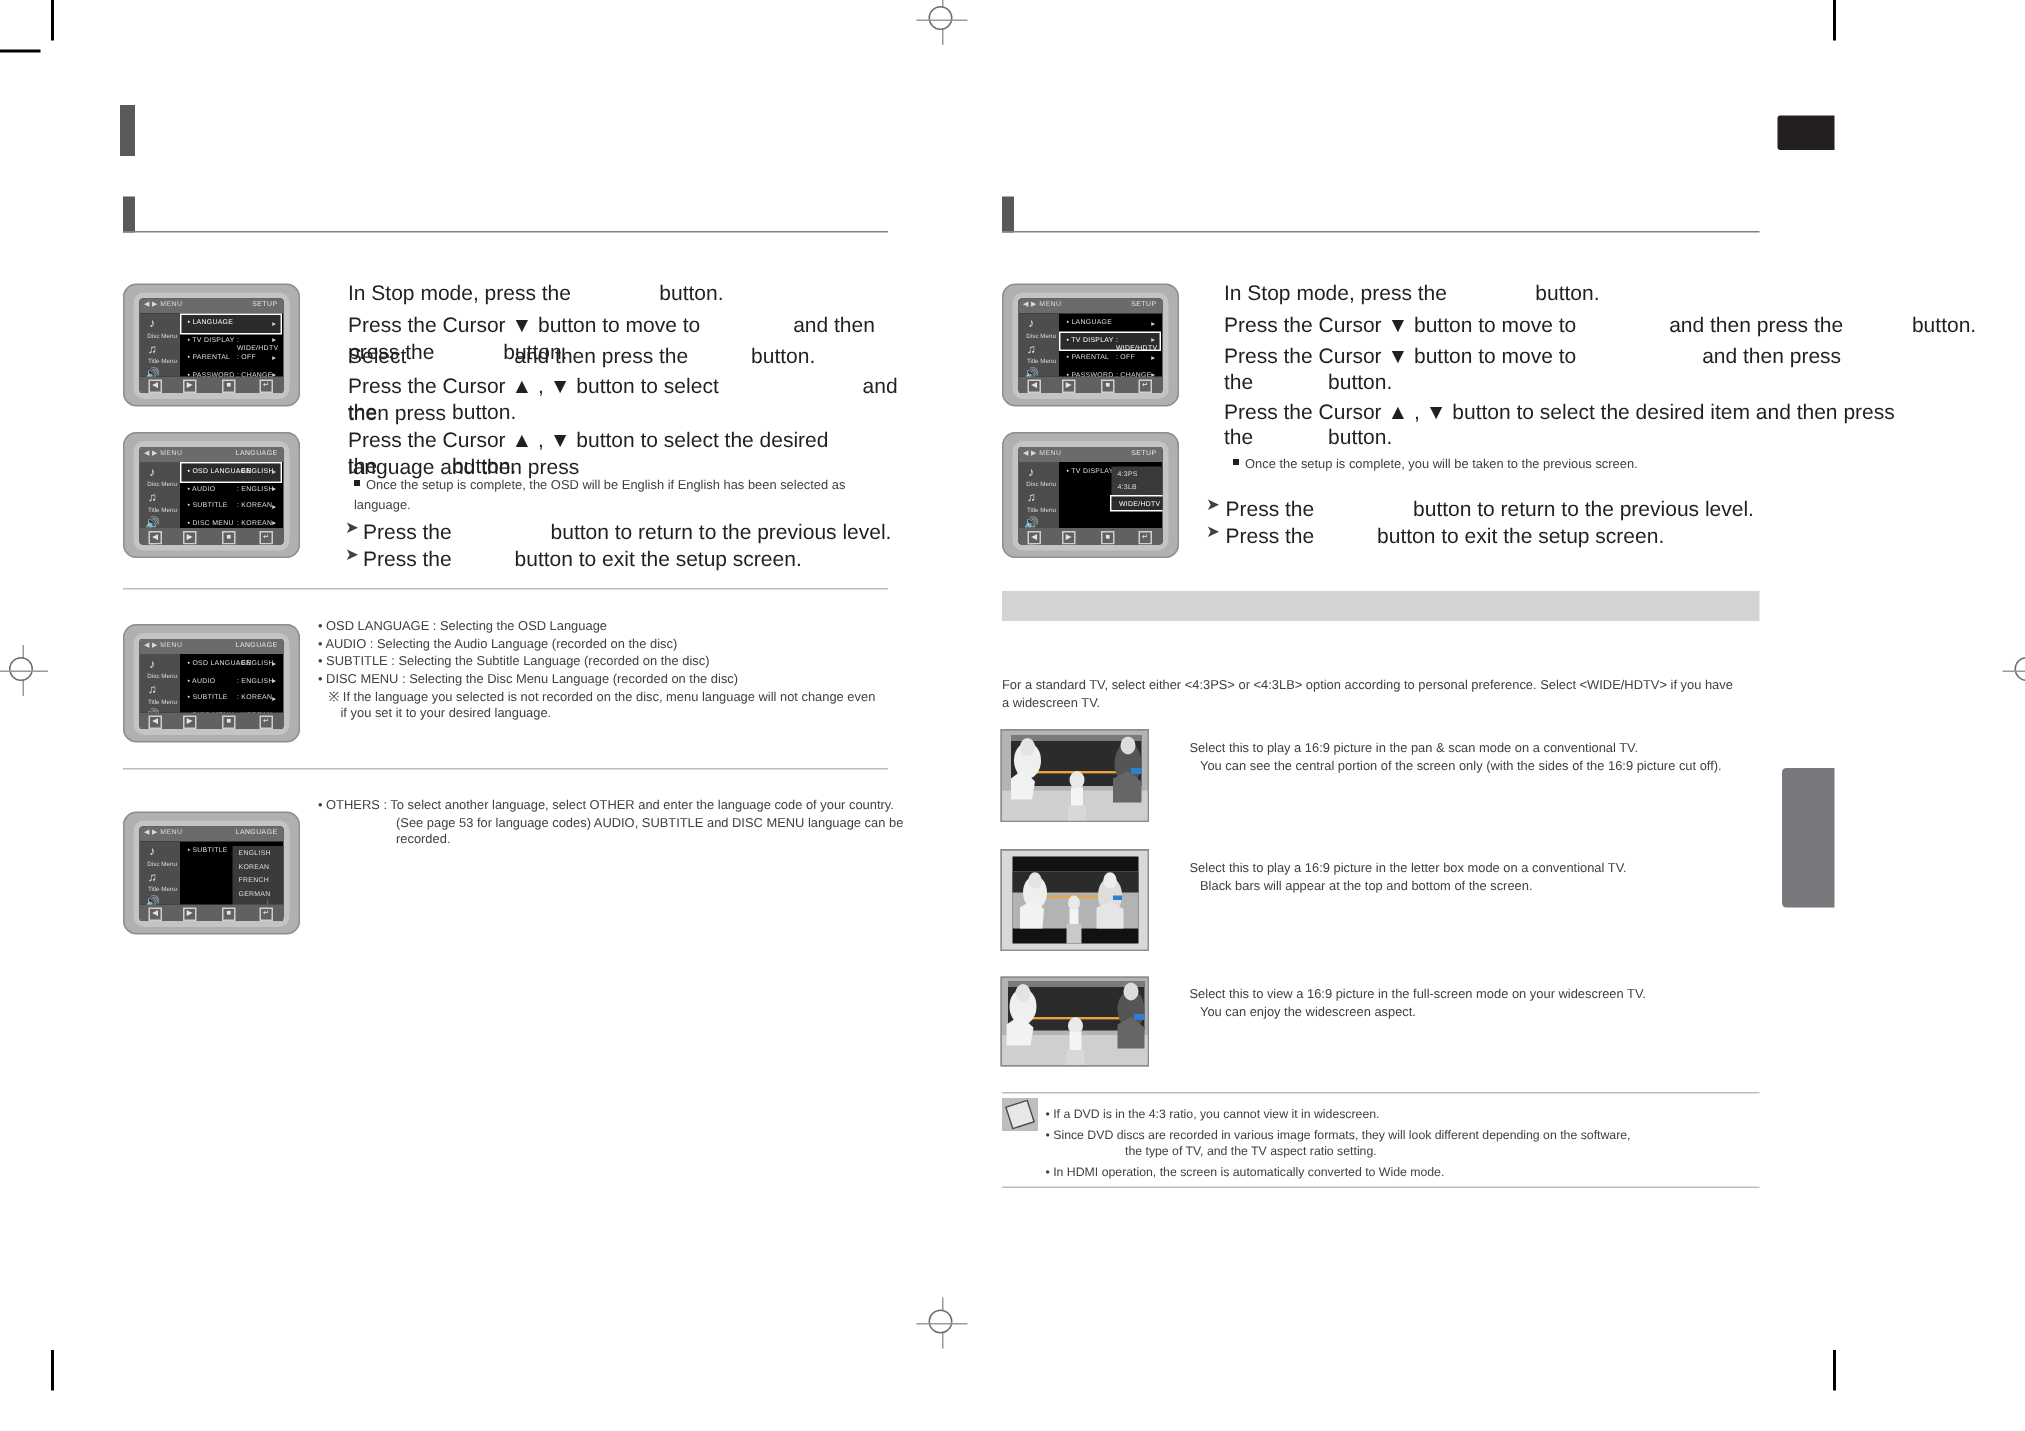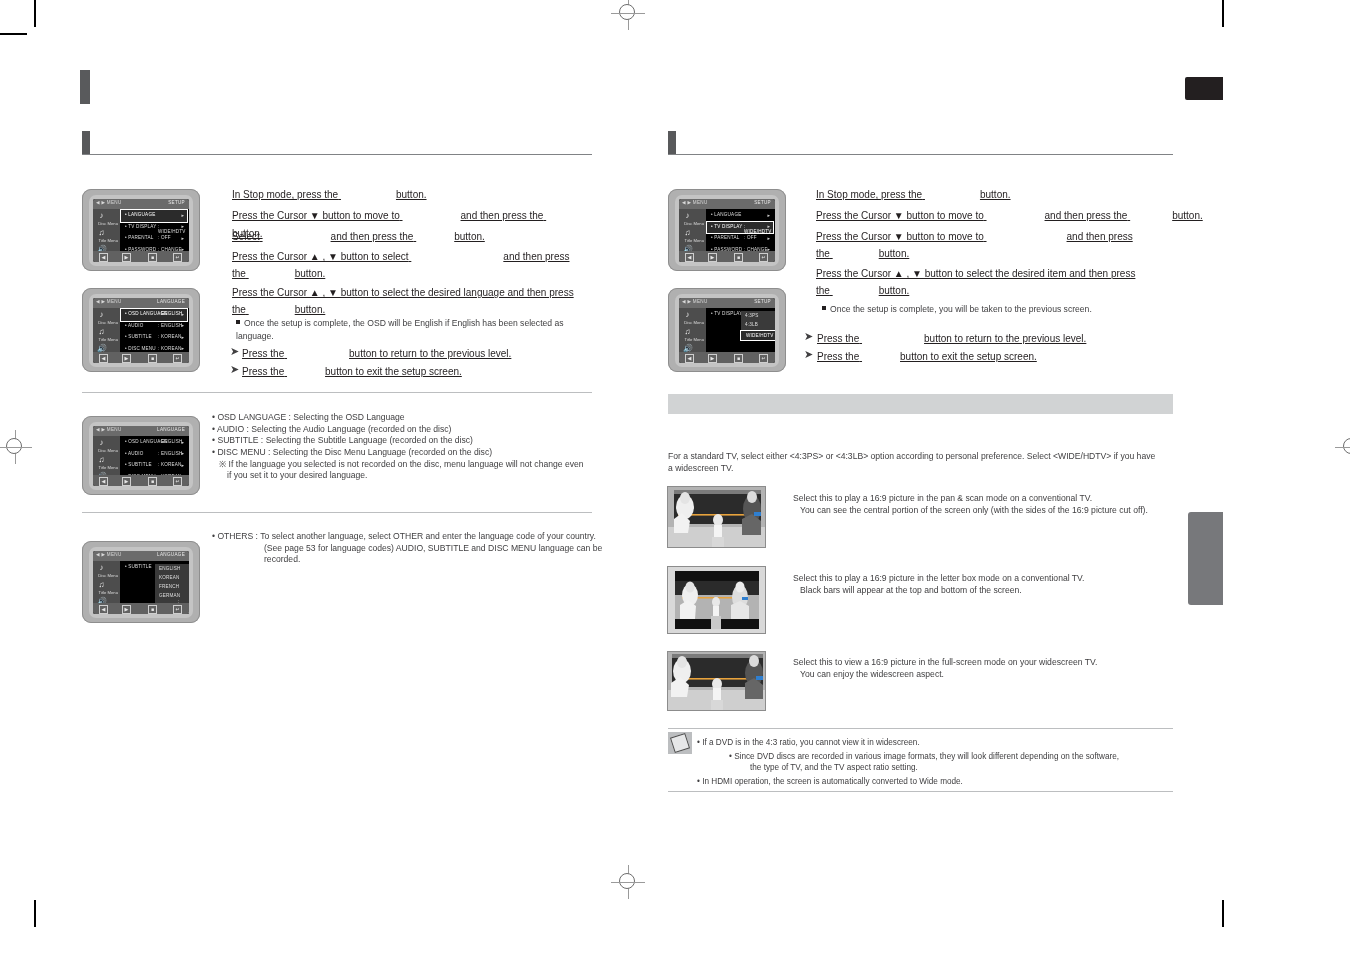--- a/index.html
+++ b/index.html
@@ -19,21 +19,21 @@
   
   .tab-dark{position:absolute;left:1185px;top:77px;width:38px;height:23px;background:#231f20;border-radius:2px 0 0 2px;}
   .tab-gray{position:absolute;left:1188px;top:512px;width:35px;height:93px;background:#77787b;border-radius:3px 0 0 3px;}
 
   .chapter-bar{position:absolute;left:80px;top:70px;width:10px;height:34px;background:#595a5c;}
   .sec-bar{position:absolute;width:8px;height:24px;background:#58595b;}
   .sec-rule{position:absolute;height:1px;background:#808285;}
   .hr{position:absolute;height:1px;background:#bcbec0;}
 
   
-  .txt{position:absolute;font-size:10px;line-height:18px;color:#231f20;text-decoration:underline;}
+  .txt{position:absolute;font-size:14px;line-height:18px;color:#231f20;}
   .txt-sm{position:absolute;font-size:8.6px;line-height:12.5px;color:#414042;}
   .txt-xs{position:absolute;font-size:8.2px;line-height:11.5px;color:#414042;}
   .blank{display:inline-block;}
   .arrowhead{position:absolute;font-size:11px;color:#414042;}
   .sq{display:inline-block;width:4px;height:4px;background:#231f20;vertical-align:2px;margin-right:4px;}
 
   .gray-band{position:absolute;background:#d1d3d4;}
 
   
   .osd{position:absolute;background:#b0b0b0;border-radius:9px;
@@ -593,16 +593,16 @@
       <rect x="43" y="48" width="12" height="12" fill="#d8d8d8"></rect>
     </svg>
   </div>
 </div>
 <div class="txt-sm" style="left:793px;top:656px;">Select this to view a 16:9 picture in the full-screen mode on your widescreen TV.</div>
 <div class="txt-sm" style="left:800px;top:667.5px;">You can enjoy the widescreen aspect.</div>
 
 <div class="hr" style="left:668px;top:728px;width:505px;"></div>
 <div class="note-icon" style="left:668px;top:732px;"></div>
 <div class="txt-xs" style="left:697px;top:737px;">• If a DVD is in the 4:3 ratio, you cannot view it in widescreen.</div>
-<div class="txt-xs" style="left:697px;top:751px;margin-left:32px;">• Since DVD discs are recorded in various image formats, they will look different depending on the software,</div>
+<div class="txt-xs" style="left:697px;top:751px;">• Since DVD discs are recorded in various image formats, they will look different depending on the software,</div>
 <div class="txt-xs" style="left:702px;top:762px;padding-left:48px;">the type of TV, and the TV aspect ratio setting.</div>
 <div class="txt-xs" style="left:697px;top:776px;">• In HDMI operation, the screen is automatically converted to Wide mode.</div>
 <div class="hr" style="left:668px;top:791px;width:505px;"></div>
 
 </body></html>

